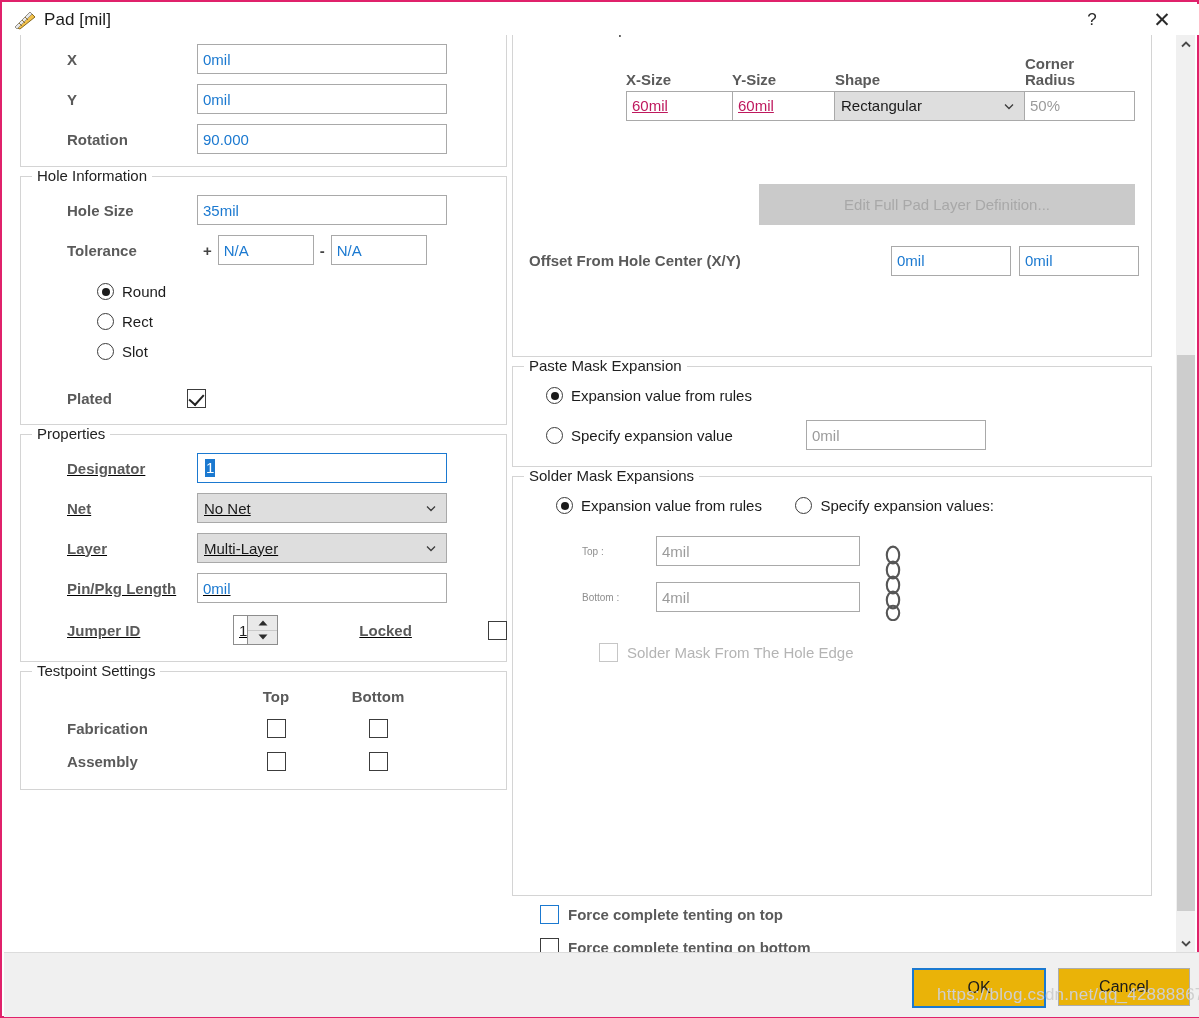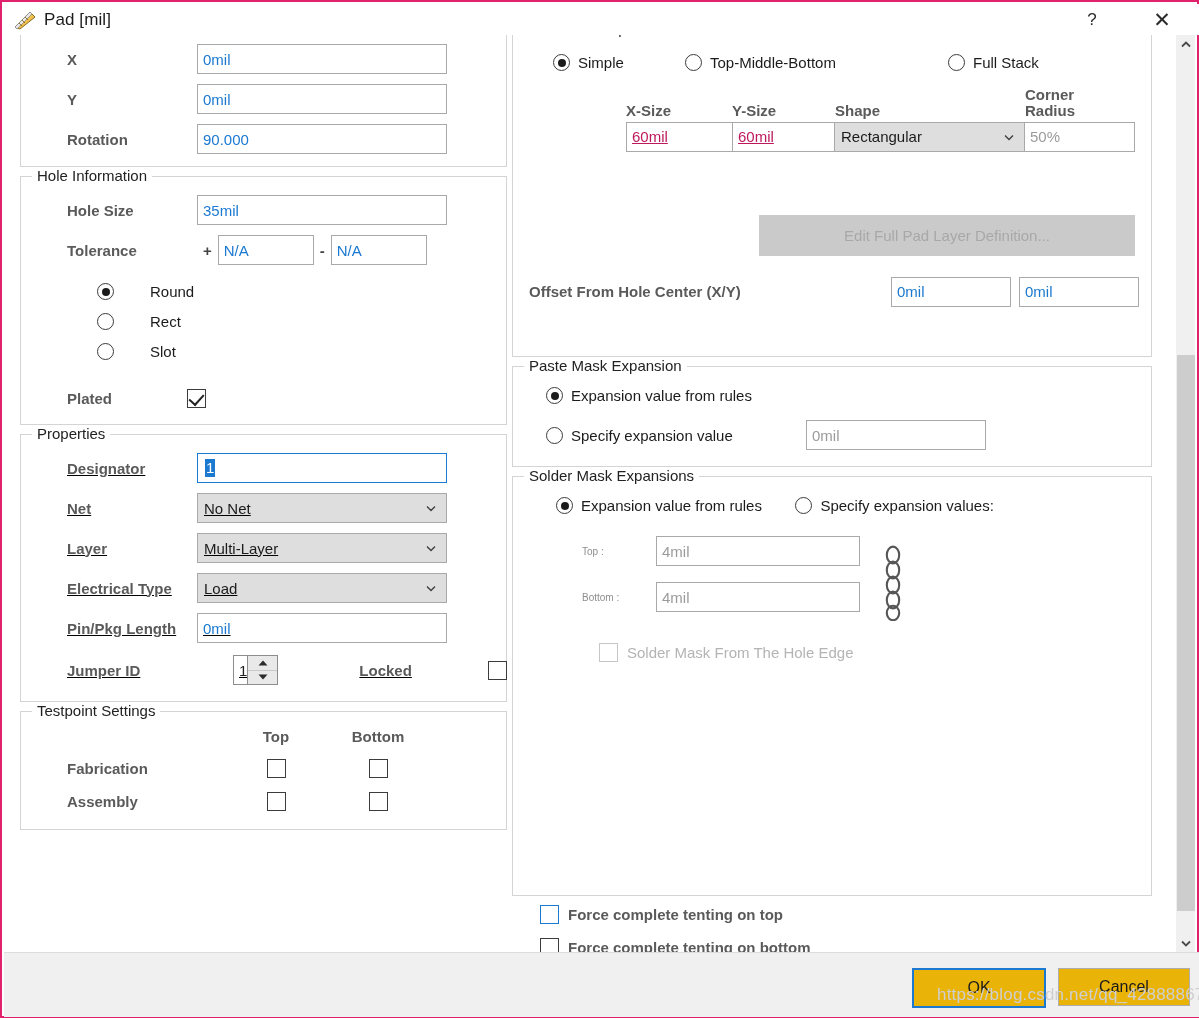--- a/index.html
+++ b/index.html
@@ -136,21 +136,21 @@
   #grp-location .group-body{padding-top:14px;padding-bottom:10px;}
   #grp-location .lbl-w{width:162px;}
   #grp-location input.tb{width:250px;}
 
   
   #grp-hole .group-body{padding-top:18px;padding-bottom:12px;}
   #grp-hole .lbl-w{width:162px;}
   #hole-size{width:250px;}
   .tolsign{font-size:15px;font-weight:bold;color:#444;margin:0 6px;}
   .tol-in{width:96px;}
-  .holeradio{margin-left:62px;margin-bottom:13px;gap:28px;}
+  .holeradio{margin-left:62px;margin-bottom:13px;}
   #plated-row{margin-top:16px;margin-bottom:4px;}
   #plated-row .lbl{padding-left:32px;width:120px;}
 
   
   #grp-props .group-body{padding-top:18px;padding-bottom:14px;text-decoration:underline;}
   #grp-props .lbl-w{width:162px;}
   #grp-props input.tb, #grp-props .combo{width:250px;}
   #designator{border:1px solid #1b79d0;}
   #desig-sel{
     position:absolute;left:8px;top:6px;
@@ -360,31 +360,20 @@
                 <svg width="14" height="14" viewBox="0 0 14 14">
                     <polyline points="3,5.5 7,9.5 11,5.5" fill="none" stroke="#3c3c3c" stroke-width="1.3"></polyline>
                   </svg>
               </span>
             </div>
           </div>
           <div class="row">
             <div class="lbl lbl-w">Layer</div>
             <div class="combo">
               <span class="cv">Multi-Layer</span>
-              <span class="chev">
-                <svg width="14" height="14" viewBox="0 0 14 14">
-                    <polyline points="3,5.5 7,9.5 11,5.5" fill="none" stroke="#3c3c3c" stroke-width="1.3"></polyline>
-                  </svg>
-              </span>
-            </div>
-          </div>
-          <div class="row">
-            <div class="lbl lbl-w">Electrical Type</div>
-            <div class="combo">
-              <span class="cv">Load</span>
               <span class="chev">
                 <svg width="14" height="14" viewBox="0 0 14 14">
                     <polyline points="3,5.5 7,9.5 11,5.5" fill="none" stroke="#3c3c3c" stroke-width="1.3"></polyline>
                   </svg>
               </span>
             </div>
           </div>
           <div class="row" style="margin-bottom:12px;">
             <div class="lbl lbl-w">Pin/Pkg Length</div>
             <input class="tb" value="0mil" style="">
@@ -440,34 +429,20 @@
           </div>
         </div>
       </div>
     </div>
 
     <div id="right-col">
 
       <div class="group" id="grp-size">
         <div class="glabel clip-label">Size and Shape</div>
         <div class="group-body">
-          <div id="size-radios">
-            <span class="radio">
-              <span class="rdot on"></span>
-              <span class="rlabel">Simple</span>
-            </span>
-            <span class="radio">
-              <span class="rdot"></span>
-              <span class="rlabel">Top-Middle-Bottom</span>
-            </span>
-            <span class="radio">
-              <span class="rdot"></span>
-              <span class="rlabel">Full Stack</span>
-            </span>
-          </div>
 
           <div class="sz-hdr">
             <div class="sz-h sz-h1">X-Size</div>
             <div class="sz-h sz-h2">Y-Size</div>
             <div class="sz-h sz-h3">Shape</div>
             <div class="sz-h sz-h4">
               <div>Corner</div>
               <div>Radius</div>
             </div>
           </div>

